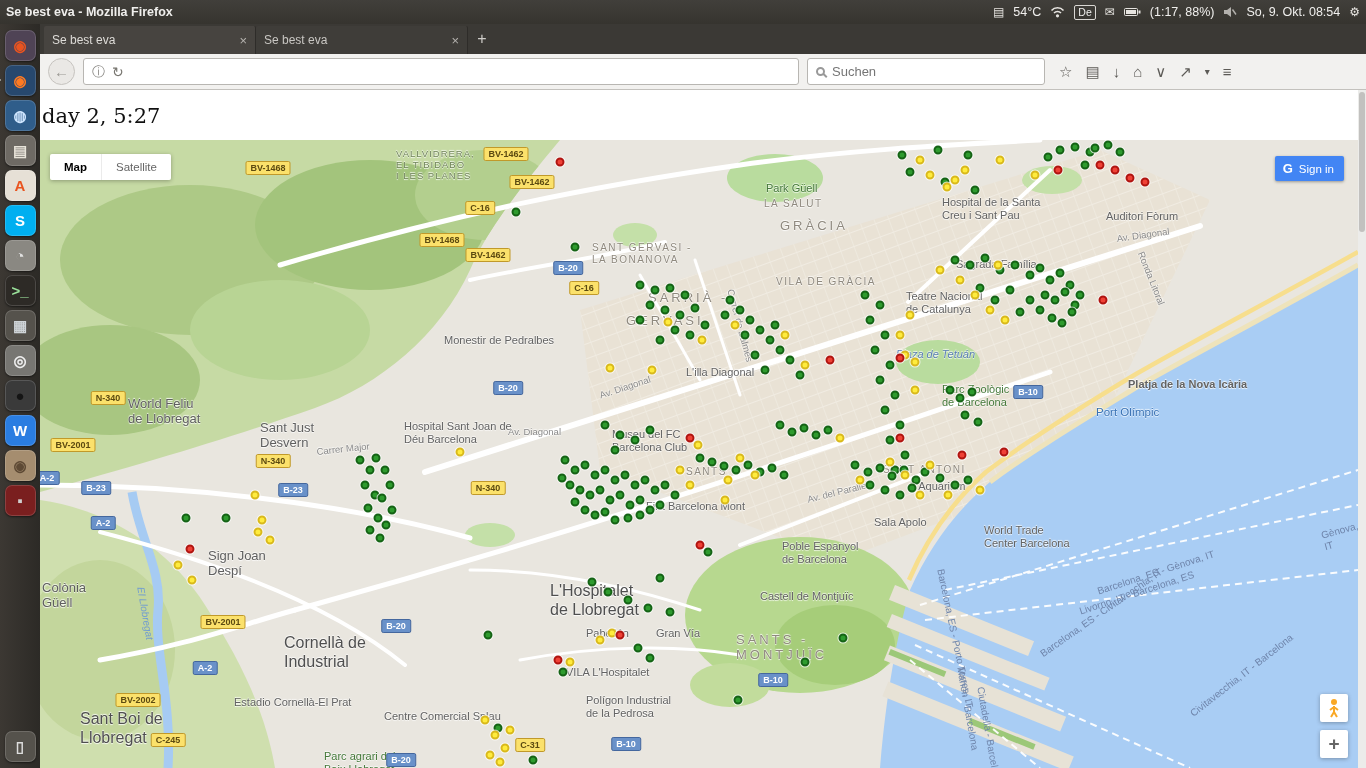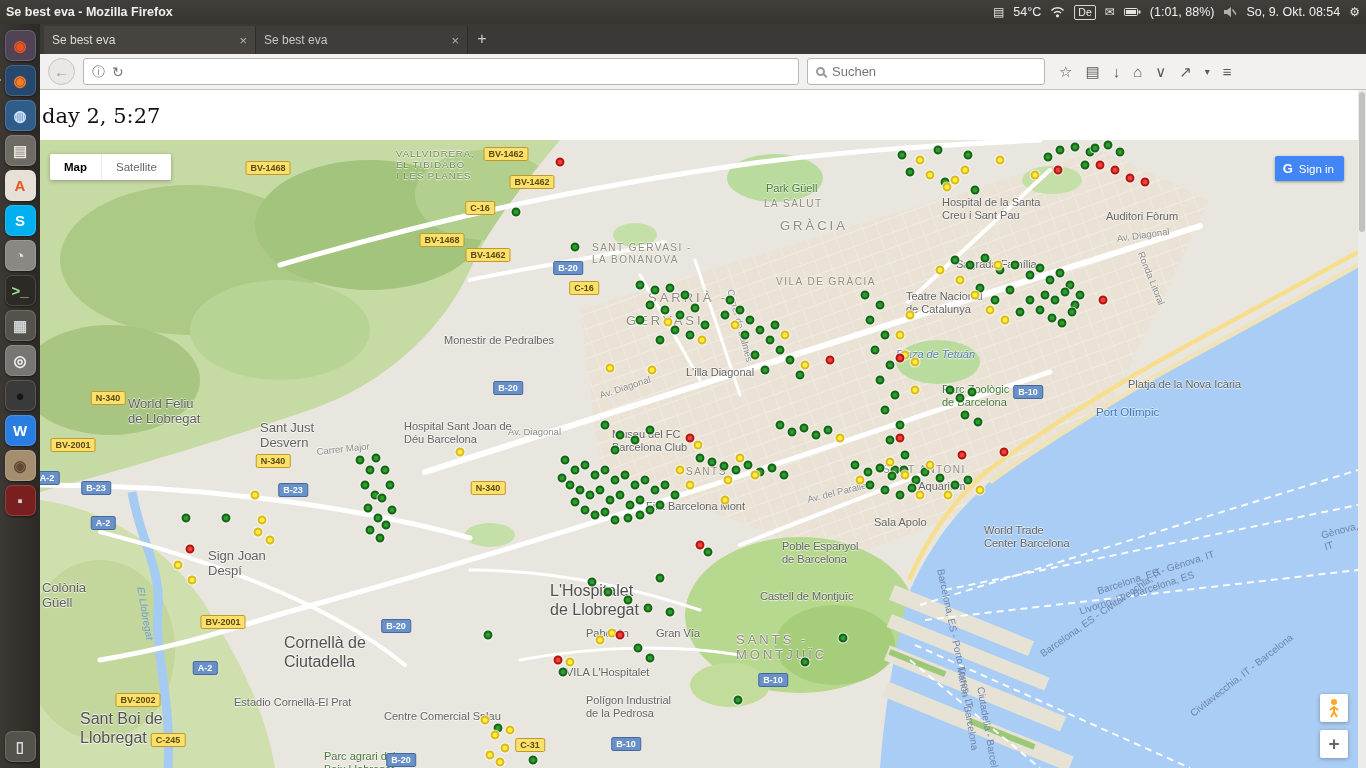--- a/index.html
+++ b/index.html
@@ -116,21 +116,21 @@
           <path d="M4 7 A5 5 0 0 1 11 7" fill="none" stroke="#e6e4e0" stroke-width="1.6"></path>
           <circle cx="7.5" cy="9.8" r="1.6" fill="#e6e4e0"></circle>
         </svg>
       <span class="kbd-ind">De</span>
       <span class="tb-glyph">✉</span>
       <svg width="17" height="10" viewBox="0 0 17 10">
           <rect x="0.5" y="1.5" width="13" height="7" rx="1" fill="none" stroke="#e6e4e0"></rect>
           <rect x="2" y="3" width="10" height="4" fill="#e6e4e0"></rect>
           <rect x="14.5" y="3.5" width="2" height="3" fill="#e6e4e0"></rect>
         </svg>
-      <span>(1:01, 88%)</span>
+      <span>(1:17, 88%)</span>
       <svg width="14" height="12" viewBox="0 0 14 12">
           <polygon points="1,4 4,4 8,1 8,11 4,8 1,8" fill="#b3b1ad"></polygon>
           <line x1="9.5" y1="3.5" x2="13" y2="8.5" stroke="#b3b1ad" stroke-width="1.4"></line>
         </svg>
       <span>So, 9. Okt. 08:54</span>
       <span class="tb-glyph">⚙</span>
     </div>
   </div>
 
   <div class="launcher">
@@ -275,21 +275,21 @@
             <div class="lbl area-lg" style="left: 608px; top: 150px;">SARRIÀ -</div>
             <div class="lbl area-lg" style="left: 586px; top: 173px;">GERVASI</div>
             <div class="lbl area" style="left: 646px; top: 326px;">SANTS</div>
             <div class="lbl poi" style="left: 404px; top: 194px;">Monestir de Pedralbes</div>
             <div class="lbl plaza" style="left: 856px; top: 208px;">Plaza de Tetuán</div>
             <div class="lbl poi" style="left: 866px; top: 150px;">Teatre Nacional
 de Catalunya</div>
             <div class="lbl poi" style="left: 916px; top: 118px;">Sagrada Família</div>
             <div class="lbl park" style="left: 902px; top: 243px;">Parc Zoològic
 de Barcelona</div>
-            <div class="lbl poi" style="left: 1088px; top: 238px;">Platja de la Nova Icària</div>
+            <div class="lbl poi" style="left: 1088px; top: 238px; font-weight: bold;">Platja de la Nova Icària</div>
             <div class="lbl water-poi" style="left: 1056px; top: 266px;">Port Olímpic</div>
             <div class="lbl poi" style="left: 646px; top: 226px;">L'illa Diagonal</div>
             <div class="lbl poi" style="left: 572px; top: 288px;">Museu del FC
 Barcelona Club</div>
             <div class="lbl town" style="left: 88px; top: 256px;">World Feliu
 de Llobregat</div>
             <div class="lbl town" style="left: 220px; top: 280px;">Sant Just
 Desvern</div>
             <div class="lbl poi" style="left: 364px; top: 280px;">Hospital Sant Joan de
 Déu Barcelona</div>
@@ -302,21 +302,21 @@
             <div class="lbl poi" style="left: 944px; top: 384px;">World Trade
 Center Barcelona</div>
             <div class="lbl town" style="left: 168px; top: 408px;">Sign Joan
 Despí</div>
             <div class="lbl poi" style="left: 742px; top: 400px;">Poble Espanyol
 de Barcelona</div>
             <div class="lbl town-lg" style="left: 510px; top: 442px;">L'Hospitalet
 de Llobregat</div>
             <div class="lbl poi" style="left: 720px; top: 450px;">Castell de Montjuïc</div>
             <div class="lbl town-lg" style="left: 244px; top: 494px;">Cornellà de
-Ciutadella</div>
+Industrial</div>
             <div class="lbl area-lg" style="left: 696px; top: 492px;">SANTS -
 MONTJUÏC</div>
             <div class="lbl poi" style="left: 546px; top: 487px;">Pabellón</div>
             <div class="lbl poi" style="left: 616px; top: 487px;">Gran Vía</div>
             <div class="lbl poi" style="left: 526px; top: 526px;">VILA L'Hospitalet</div>
             <div class="lbl poi" style="left: 546px; top: 554px;">Polígon Industrial
 de la Pedrosa</div>
             <div class="lbl poi" style="left: 194px; top: 556px;">Estadio Cornellà-El Prat</div>
             <div class="lbl poi" style="left: 344px; top: 570px;">Centre Comercial Splau</div>
             <div class="lbl town-lg" style="left: 40px; top: 570px;">Sant Boi de

